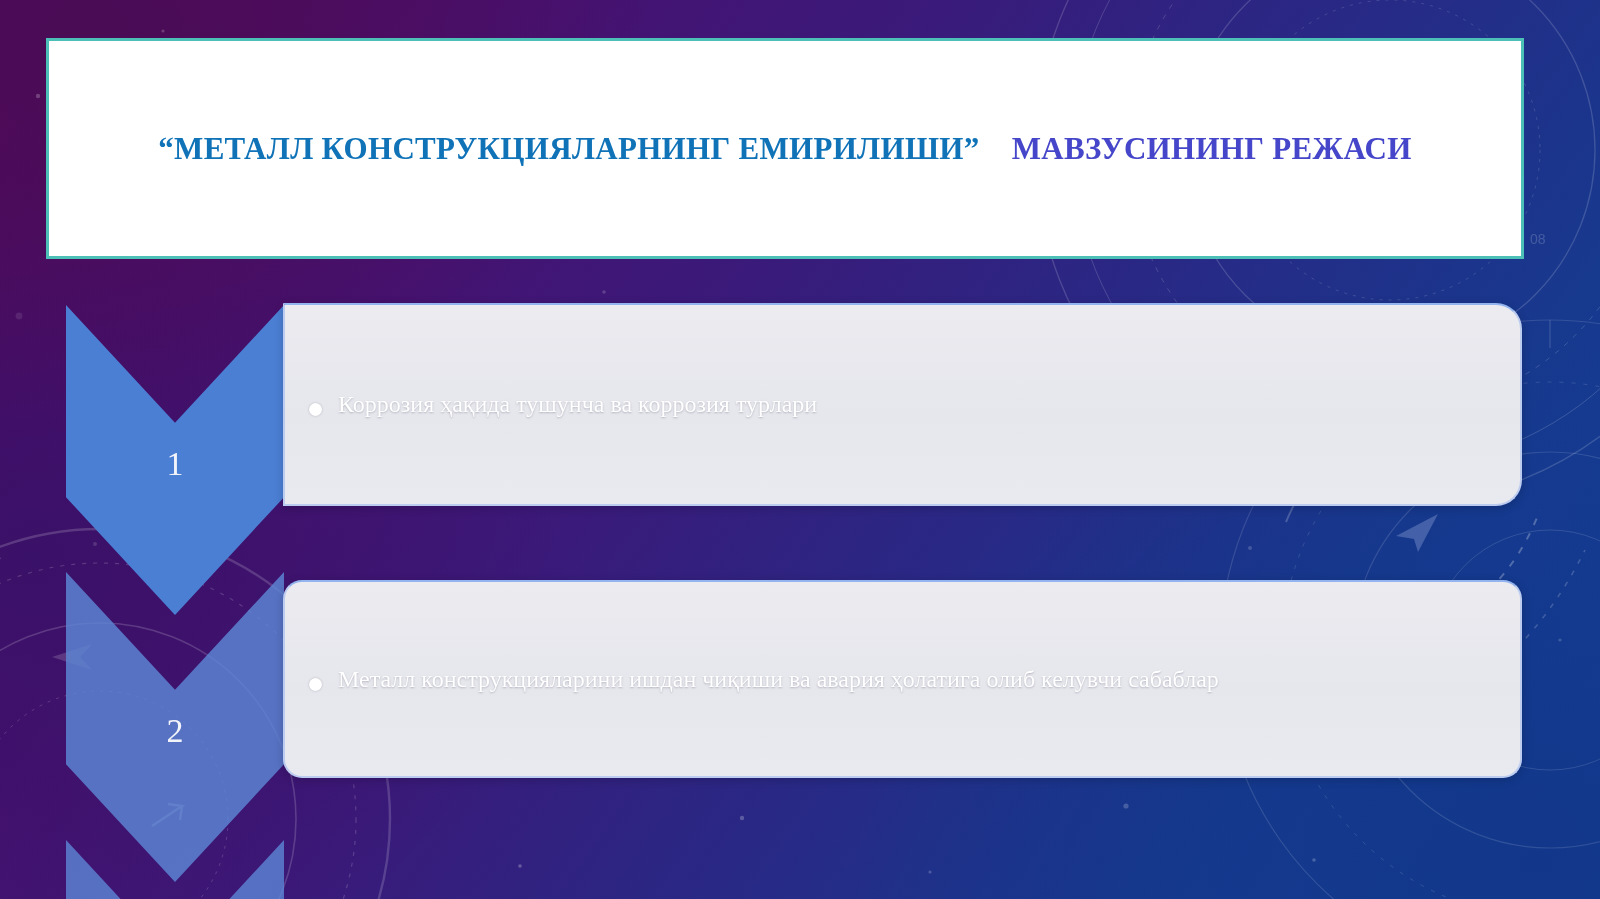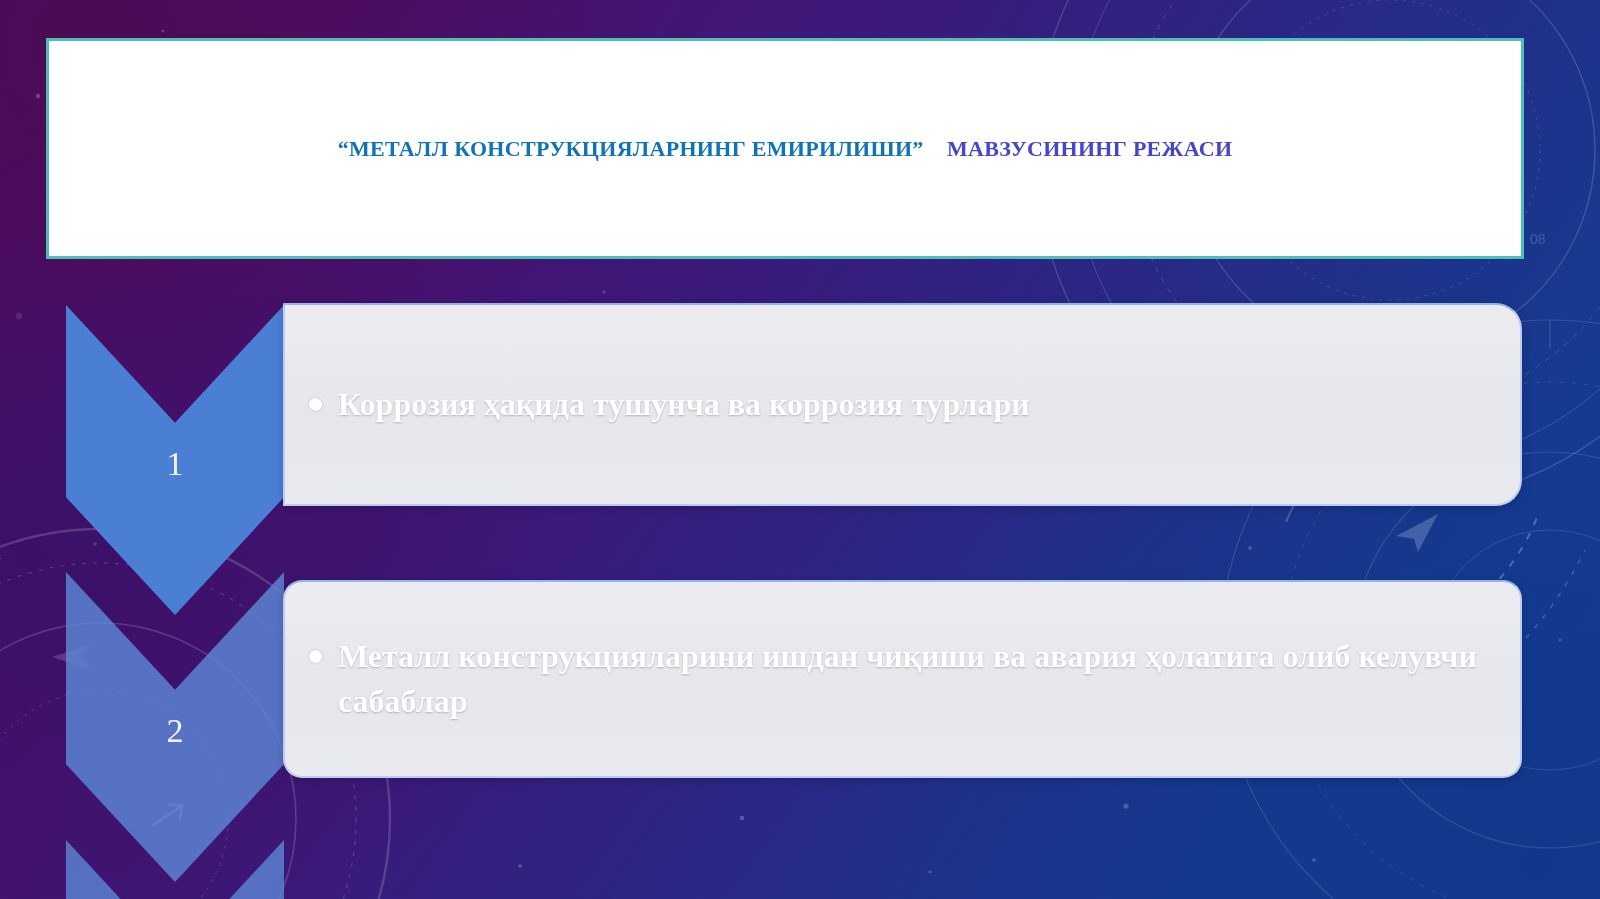--- a/index.html
+++ b/index.html
@@ -33,21 +33,21 @@
     background:#ffffff;
     border:3px solid #4cc0b6;
     display:flex; align-items:center; justify-content:center;
     padding:0 46px;
     z-index:6;
   }
   .title-text{
     width:100%;
     text-align:center;
     font-weight:bold;
-    font-size:22px;
+    font-size:31px;
     line-height:1.33;
     letter-spacing:.3px;
   }
   .t-part-a{ color:#1073b8; }
   .t-part-b{ color:#4546c9; }
 
   
   .chevron{
     position:absolute;
     left:66px;
@@ -94,22 +94,22 @@
   .bullet-dot{
     flex:0 0 auto;
     width:13px; height:13px;
     border-radius:50%;
     background:#ffffff;
     margin-top:16px;
     box-shadow:0 0 2px rgba(120,120,140,.5);
   }
   .card-text{
     color:#ffffff;
-    font-weight:bold;
-    font-size:32px;
+    font-weight:normal;
+    font-size:24px;
     line-height:1.42;
     text-shadow:0 1px 2px rgba(80,80,110,.35);
     font-family:"Liberation Serif", serif;
   }
 </style>
 </head>
 <body>
 
 <div class="slide">
 

